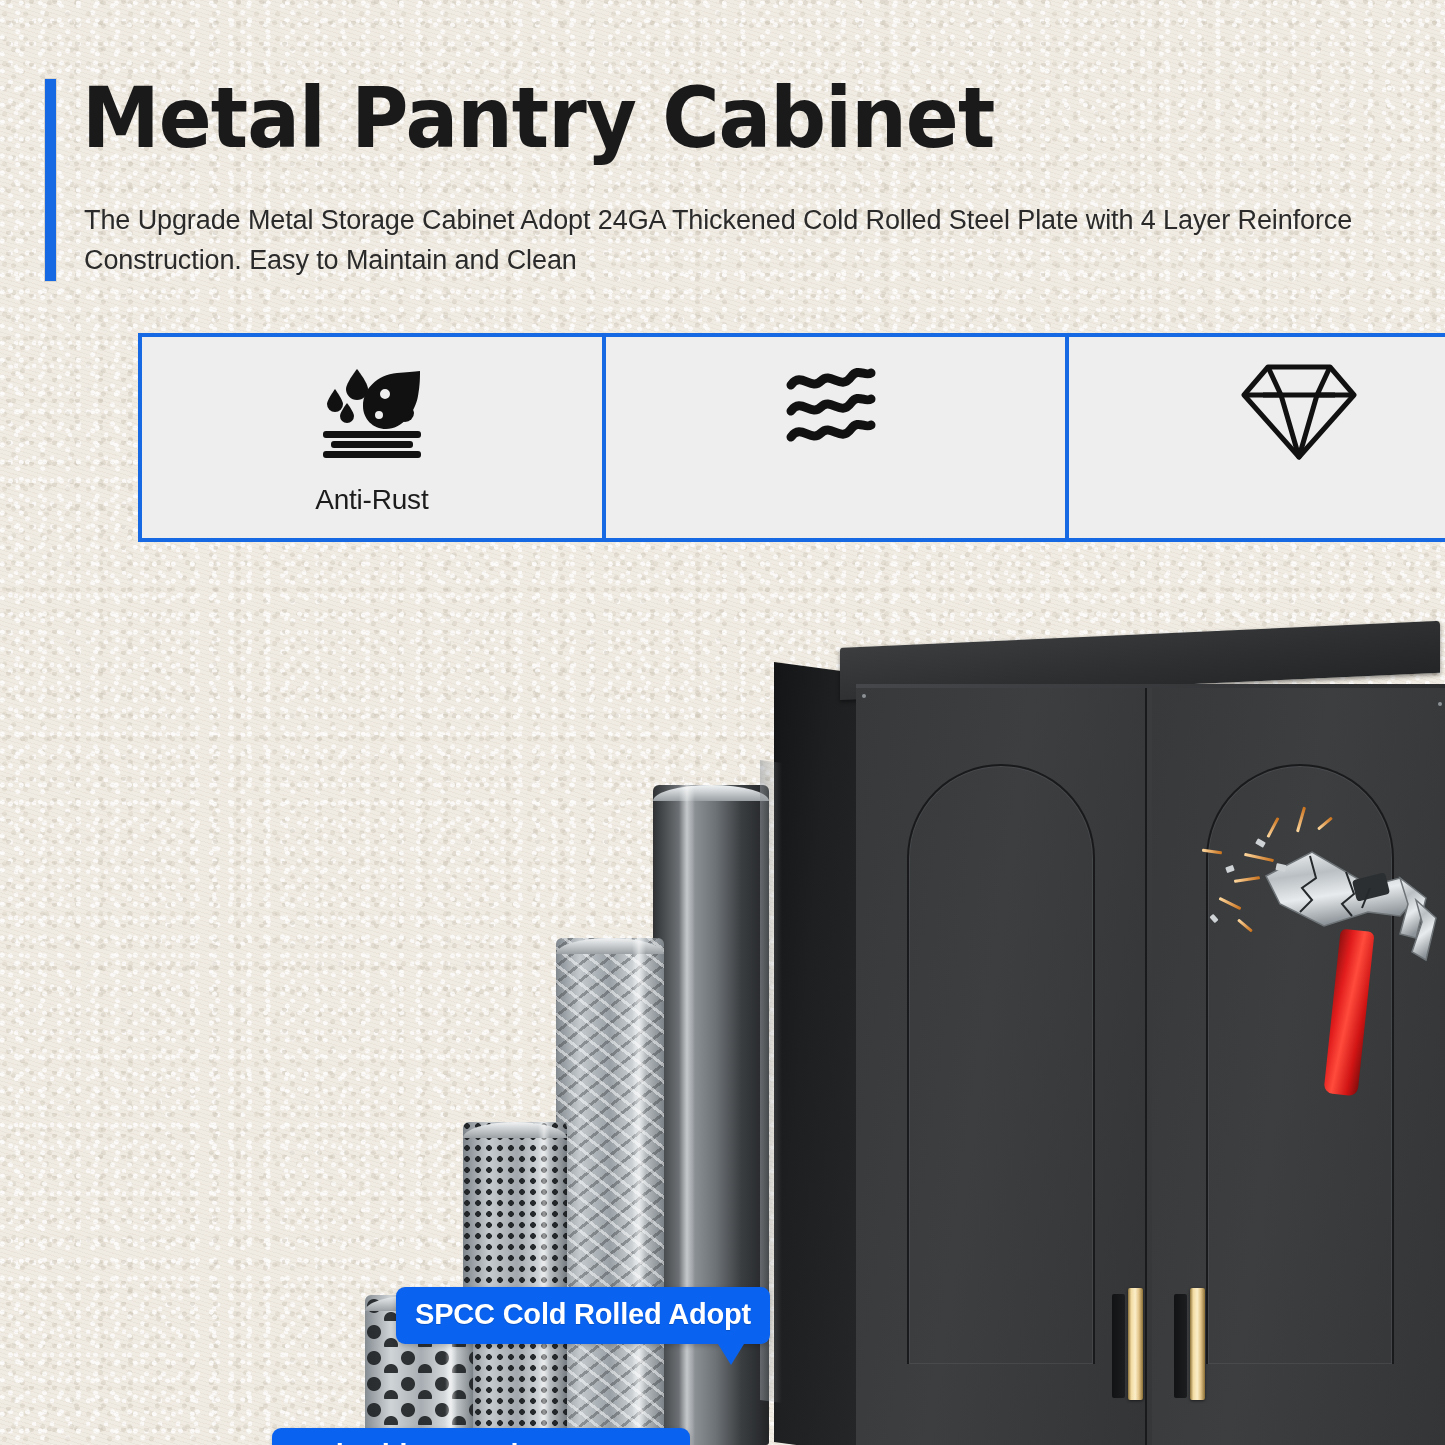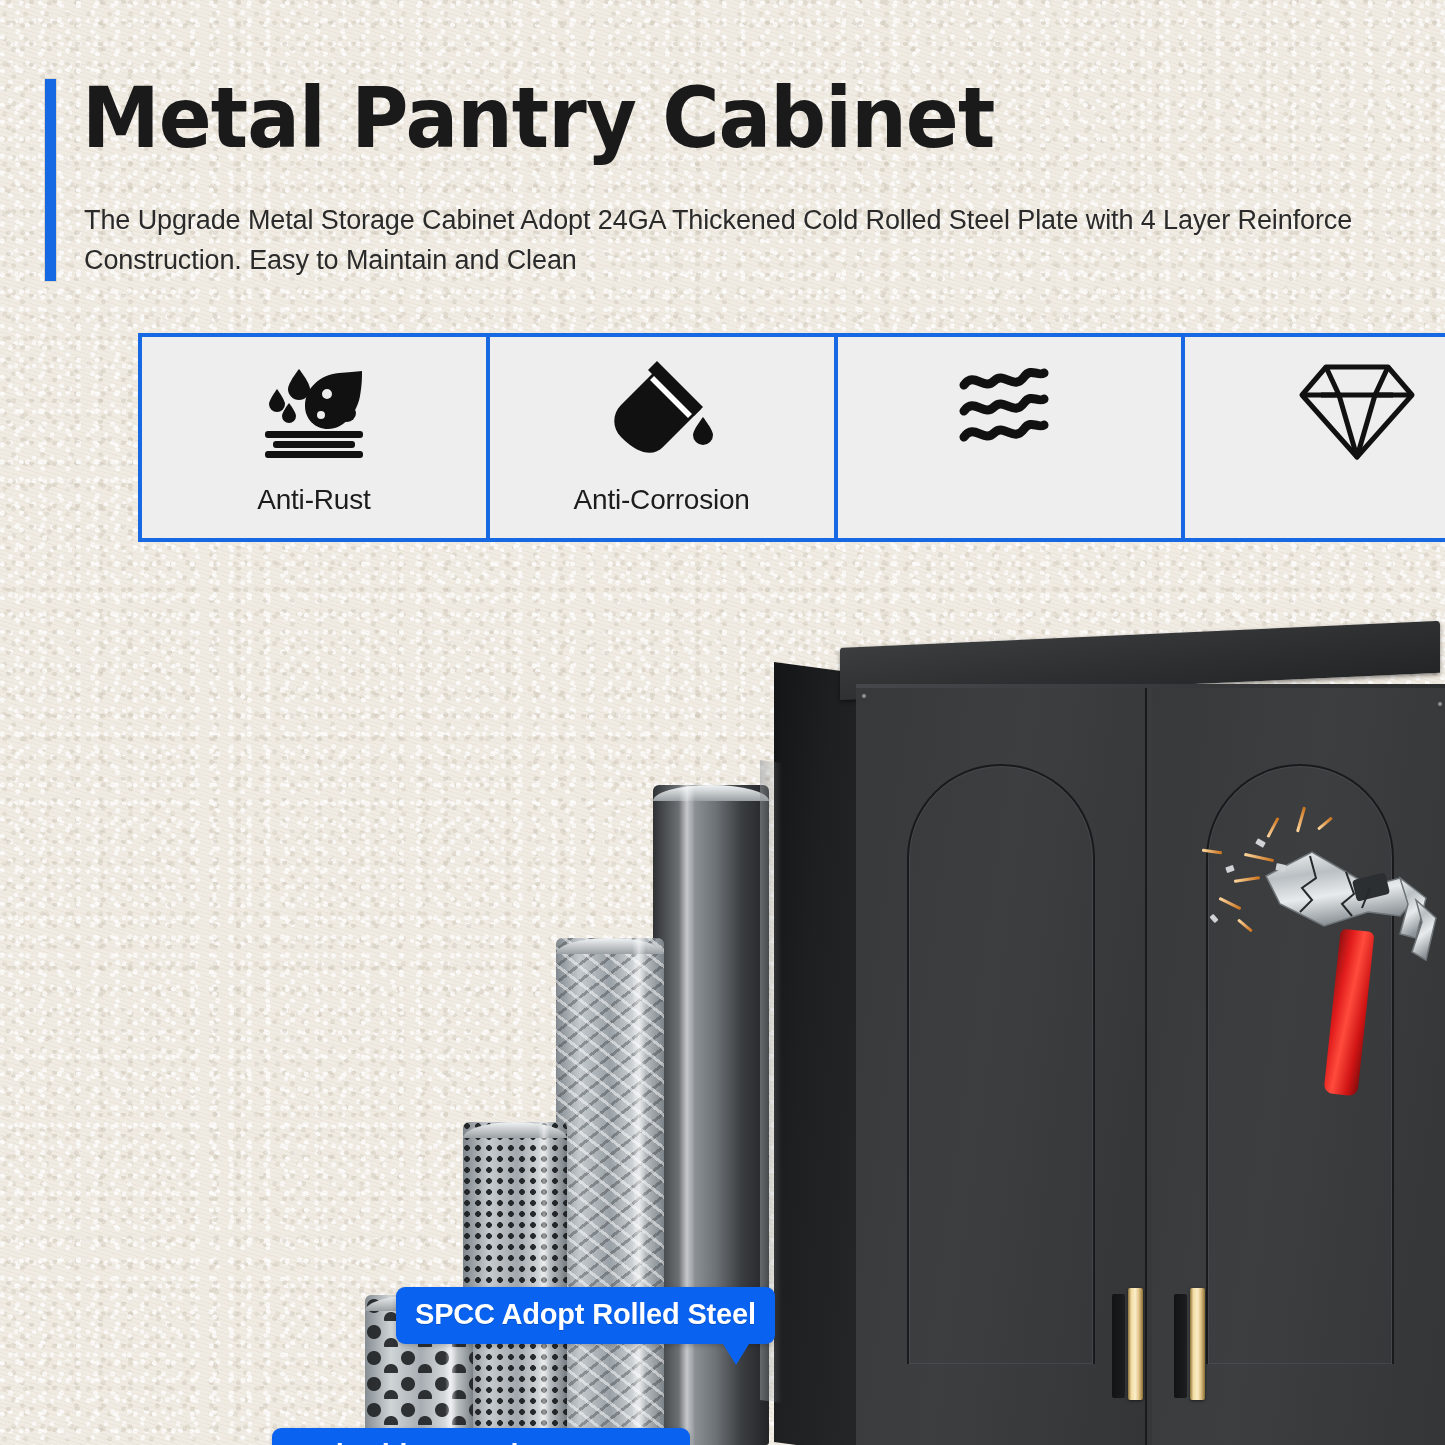--- a/index.html
+++ b/index.html
@@ -310,33 +310,20 @@
                      M66 52 a4 4 0 1 1 0 8 a4 4 0 0 1 0 -8z" fill-rule="evenodd"></path>
             <rect x="10" y="72" width="98" height="7" rx="3"></rect>
             <rect x="18" y="82" width="82" height="7" rx="3"></rect>
             <rect x="10" y="92" width="98" height="7" rx="3"></rect>
           </g>
         </svg>
       </div>
       <div class="feature-label">Anti-Rust</div>
     </div>
 
-    <div class="feature-cell">
-      <div class="feature-icon">
-        <svg width="118" height="104" viewBox="0 0 118 104">
-          <g fill="#111">
-            <path d="M18 78 c-9 -9 -9 -23 0 -32 L56 8 l42 42 -38 38 c-9 9 -23 9 -42 -10z"></path>
-            <path d="M60 8 l38 38 -13 13 -38 -38z" fill="#fff"></path>
-            <path d="M54 2 l46 46 -9 9 -46 -46z"></path>
-            <path d="M100 58 c0 0 -10 13 -10 18 a10 10 0 0 0 20 0 c0 -5 -10 -18 -10 -18z"></path>
-          </g>
-        </svg>
-      </div>
-      <div class="feature-label">Anti-Corrosion</div>
-    </div>
 
     <div class="feature-cell">
       <div class="feature-icon">
         <svg width="118" height="104" viewBox="0 0 118 104">
           <g fill="none" stroke="#111" stroke-width="9" stroke-linecap="round">
             <path d="M14 26 c10 -14 20 6 30 -4 c10 -10 20 10 30 -4 c7 -10 14 0 20 -4"></path>
             <path d="M14 52 c10 -14 20 6 30 -4 c10 -10 20 10 30 -4 c7 -10 14 0 20 -4"></path>
             <path d="M14 78 c10 -14 20 6 30 -4 c10 -10 20 10 30 -4 c7 -10 14 0 20 -4"></path>
           </g>
         </svg>
@@ -436,17 +423,17 @@
         <div class="spark" style="left:-38px;top:30px; width:20px; height:3px; transform:rotate(8deg);"></div>
         <div class="spark" style="left:76px; top:2px;  width:18px; height:3px; transform:rotate(-40deg);"></div>
         <div class="spark" style="left:-4px; top:104px;width:18px; height:3px; transform:rotate(40deg);"></div>
         <div class="chip" style="left:16px; top:20px; width:9px;  height:6px; transform:rotate(30deg);"></div>
         <div class="chip" style="left:-14px;top:46px; width:8px;  height:6px; transform:rotate(-20deg);"></div>
         <div class="chip" style="left:36px; top:44px; width:10px; height:7px; transform:rotate(12deg);"></div>
         <div class="chip" style="left:-30px;top:96px; width:8px;  height:5px; transform:rotate(48deg);"></div>
       </div>
     </div>
 
-    <div class="callout" id="callout-spcc">SPCC Adopt Rolled Steel</div>
+    <div class="callout" id="callout-spcc">SPCC Cold Rolled Adopt</div>
     <div class="callout" id="callout-embroidery">Embroidery Resistant Layer</div>
 
   </div>
 </div>
 
 </body></html>

